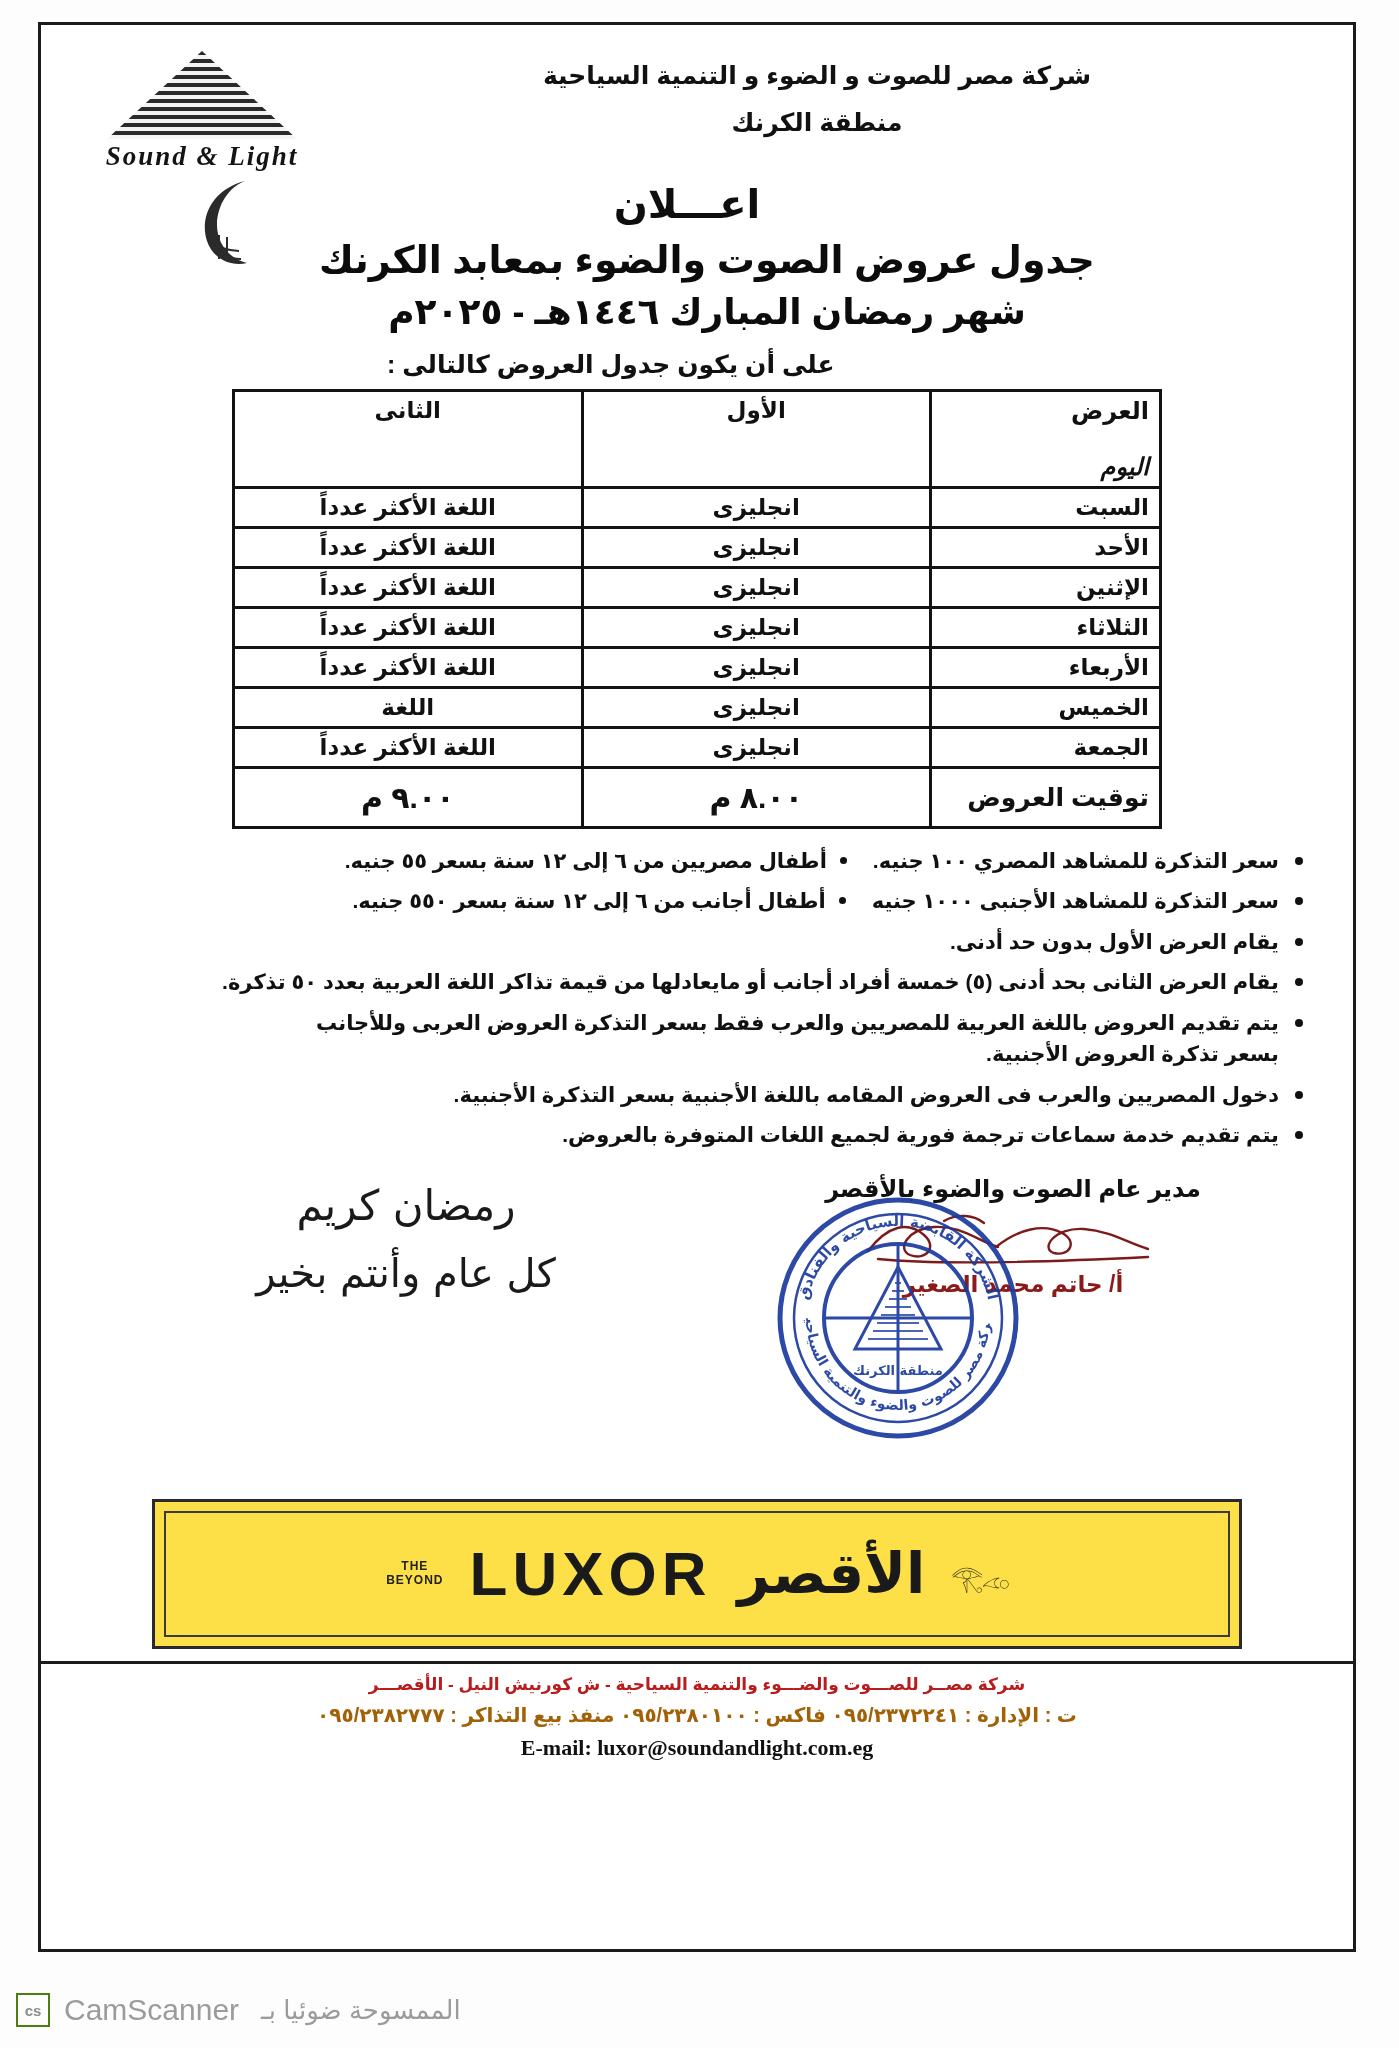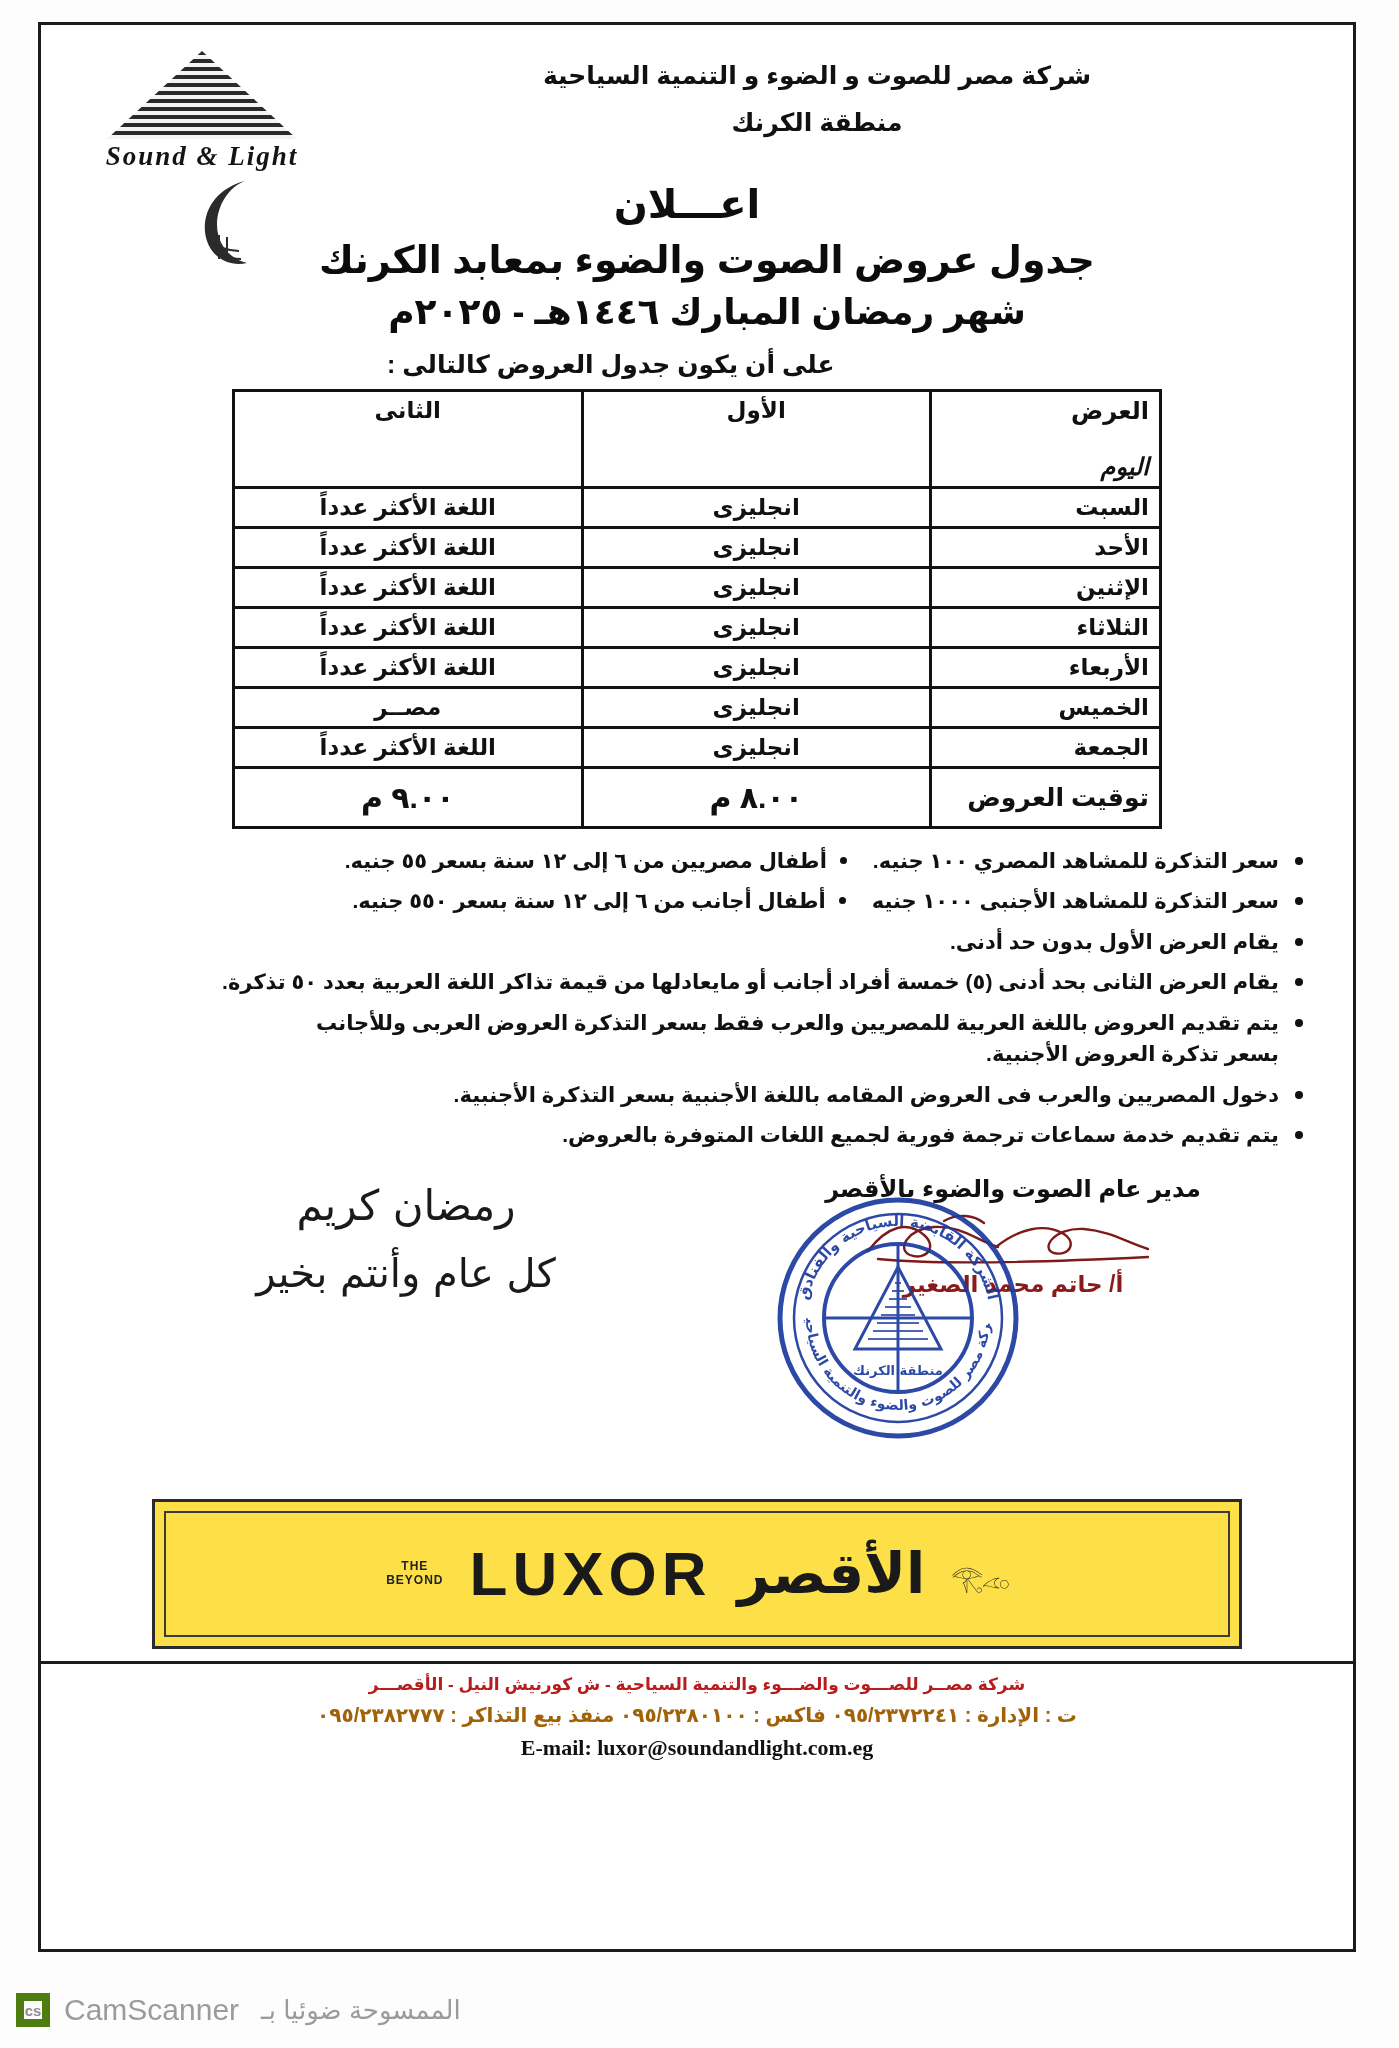--- a/index.html
+++ b/index.html
@@ -391,21 +391,21 @@
     width: 100%;
     height: 60px;
     display: flex;
     align-items: center;
     gap: 14px;
     padding-left: 16px;
     direction: ltr;
   }
   .cs-logo {
     width: 34px; height: 34px;
-    border: 8px solid #4d7c0f;
+    border: 2px solid #4d7c0f;
     border-radius: 0;
     color: #8d8d8d;
     font-size: 15px;
     font-weight: bold;
     display: flex;
     align-items: center;
     justify-content: center;
     font-family: "Liberation Sans", sans-serif;
   }
   .cs-text {
@@ -497,21 +497,21 @@
             <td class="show-cell">اللغة الأكثر عدداً</td>
           </tr>
           <tr>
             <td class="day-cell">الأربعاء</td>
             <td class="show-cell">انجليزى</td>
             <td class="show-cell">اللغة الأكثر عدداً</td>
           </tr>
           <tr>
             <td class="day-cell">الخميس</td>
             <td class="show-cell">انجليزى</td>
-            <td class="show-cell">مصــر</td>
+            <td class="show-cell">اللغة</td>
           </tr>
           <tr>
             <td class="day-cell">الجمعة</td>
             <td class="show-cell">انجليزى</td>
             <td class="show-cell">اللغة الأكثر عدداً</td>
           </tr>
           <tr class="timing-row">
             <td class="label">توقيت العروض</td>
             <td class="show-cell">٨.٠٠ م</td>
             <td class="show-cell">٩.٠٠ م</td>

